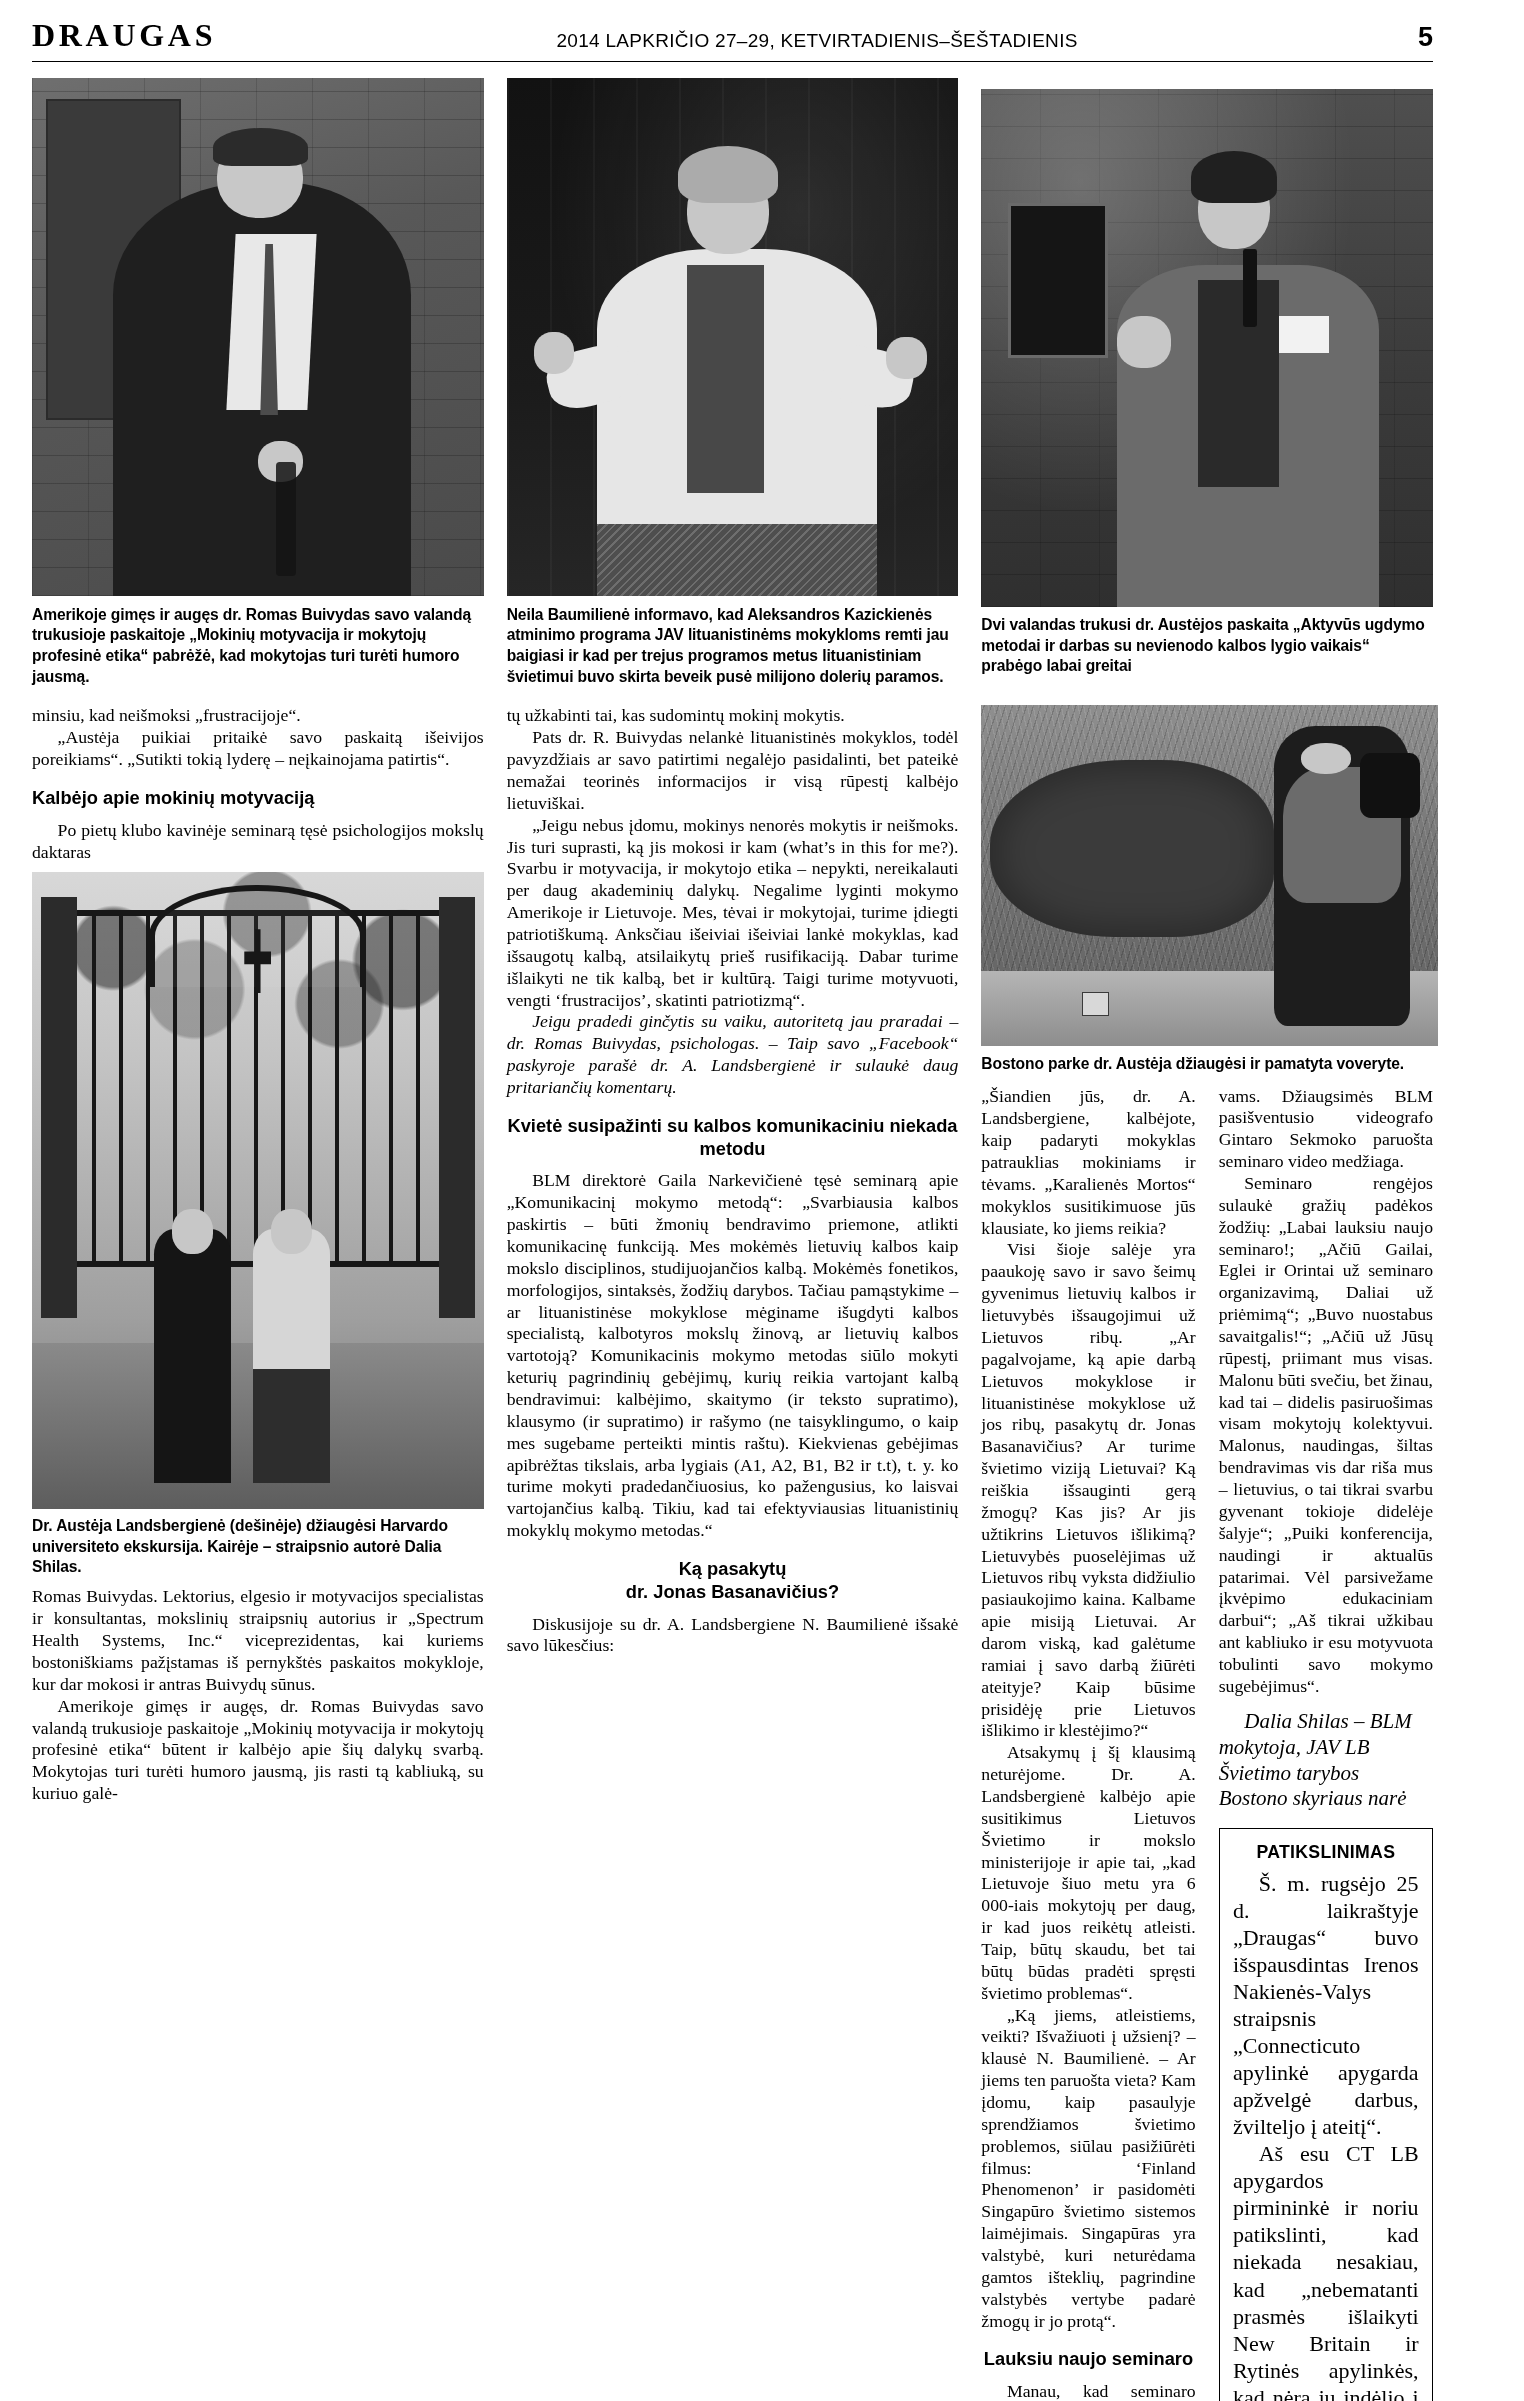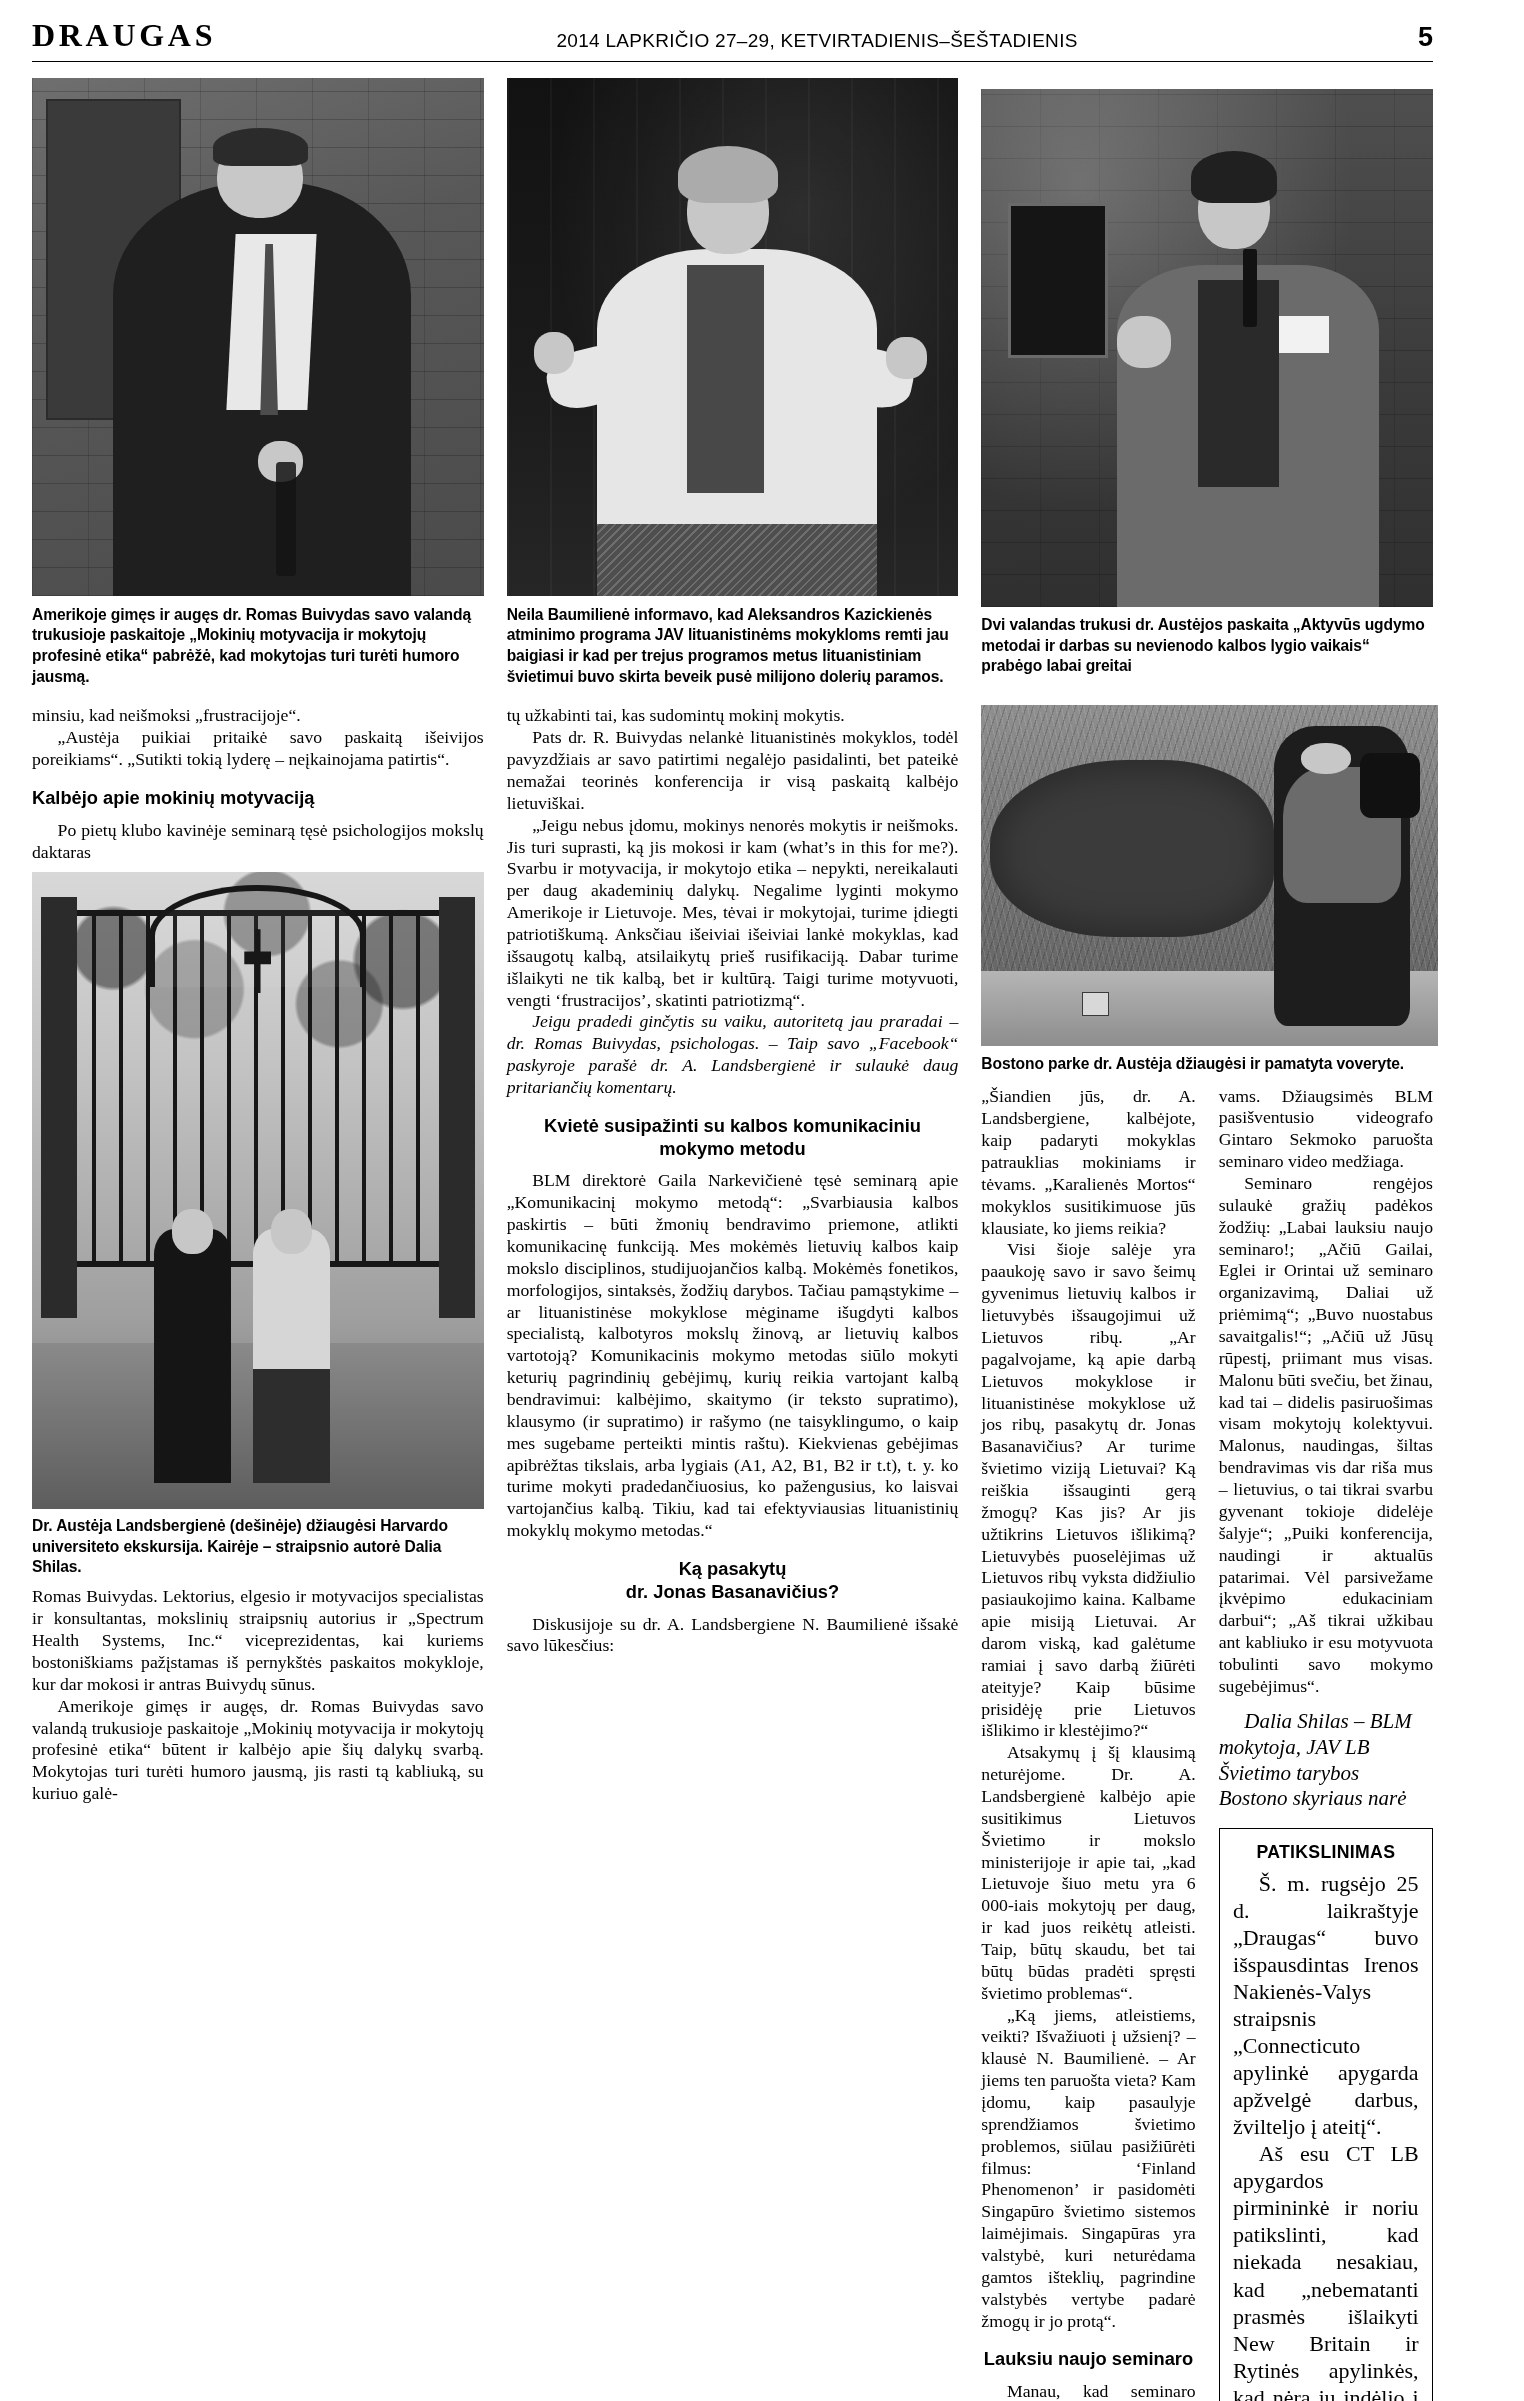--- a/index.html
+++ b/index.html
@@ -448,24 +448,24 @@
         </div>
       </div>
       <div class="cap tight">Dr. Austėja Landsbergienė (dešinėje) džiaugėsi Harvardo universiteto ekskursija. Kairėje – straipsnio autorė Dalia Shilas.</div>
 
       <p class="noind" style="margin-top:8.5px">Romas Buivydas. Lektorius, elgesio ir motyvacijos specialistas ir konsultantas, mokslinių straipsnių autorius ir „Spectrum Health Systems, Inc.“ viceprezidentas, kai kuriems bostoniškiams pažįstamas iš pernykštės paskaitos mokykloje, kur dar mokosi ir antras Buivydų sūnus.</p>
       <p>Amerikoje gimęs ir augęs, dr. Romas Buivydas savo valandą trukusioje paskaitoje „Mokinių motyvacija ir mokytojų profesinė etika“ būtent ir kalbėjo apie šių dalykų svarbą. Mokytojas turi turėti humoro jausmą, jis rasti tą kabliuką, su kuriuo galė-</p>
     </div>
 
     <div class="col">
       <p class="noind">tų užkabinti tai, kas sudomintų mokinį mokytis.</p>
-      <p>Pats dr. R. Buivydas nelankė lituanistinės mokyklos, todėl pavyzdžiais ar savo patirtimi negalėjo pasidalinti, bet pateikė nemažai teorinės konferencija ir visą paskaitą kalbėjo lietuviškai.</p>
+      <p>Pats dr. R. Buivydas nelankė lituanistinės mokyklos, todėl pavyzdžiais ar savo patirtimi negalėjo pasidalinti, bet pateikė nemažai teorinės informacijos ir visą rūpestį kalbėjo lietuviškai.</p>
       <p>„Jeigu nebus įdomu, mokinys nenorės mokytis ir neišmoks. Jis turi suprasti, ką jis mokosi ir kam (what’s in this for me?). Svarbu ir motyvacija, ir mokytojo etika – nepykti, nereikalauti per daug akademinių dalykų. Negalime lyginti mokymo Amerikoje ir Lietuvoje. Mes, tėvai ir mokytojai, turime įdiegti patriotiškumą. Anksčiau išeiviai išeiviai lankė mokyklas, kad išsaugotų kalbą, atsilaikytų prieš rusifikaciją. Dabar turime išlaikyti ne tik kalbą, bet ir kultūrą. Taigi turime motyvuoti, vengti ‘frustracijos’, skatinti patriotizmą“.</p>
       <p class="italic">Jeigu pradedi ginčytis su vaiku, autoritetą jau praradai – dr. Romas Buivydas, psichologas. – Taip savo „Facebook“ paskyroje parašė dr. A. Landsbergienė ir sulaukė daug pritariančių komentarų.</p>
-      <div class="subhead">Kvietė susipažinti su kalbos komunikaciniu mokymo metodu</div>
+      <div class="subhead">Kvietė susipažinti su kalbos komunikaciniu niekada metodu</div>
       <p>BLM direktorė Gaila Narkevičienė tęsė seminarą apie „Komunikacinį mokymo metodą“: „Svarbiausia kalbos paskirtis – būti žmonių bendravimo priemone, atlikti komunikacinę funkciją. Mes mokėmės lietuvių kalbos kaip mokslo disciplinos, studijuojančios kalbą. Mokėmės fonetikos, morfologijos, sintaksės, žodžių darybos. Tačiau pamąstykime – ar lituanistinėse mokyklose mėginame išugdyti kalbos specialistą, kalbotyros mokslų žinovą, ar lietuvių kalbos vartotoją? Komunikacinis mokymo metodas siūlo mokyti keturių pagrindinių gebėjimų, kurių reikia vartojant kalbą bendravimui: kalbėjimo, skaitymo (ir teksto supratimo), klausymo (ir supratimo) ir rašymo (ne taisyklingumo, o kaip mes sugebame perteikti mintis raštu). Kiekvienas gebėjimas apibrėžtas tikslais, arba lygiais (A1, A2, B1, B2 ir t.t), t. y. ko turime mokyti pradedančiuosius, ko pažengusius, ko laisvai vartojančius kalbą. Tikiu, kad tai efektyviausias lituanistinių mokyklų mokymo metodas.“</p>
       <div class="subhead" style="white-space:pre-line">Ką pasakytų
 dr. Jonas Basanavičius?</div>
       <p>Diskusijoje su dr. A. Landsbergiene N. Baumilienė išsakė savo lūkesčius:</p>
     </div>
 
     <div class="col" style="width:33.33%">
       <div style="display:flex; gap:23px;">
         <div style="width:50%">
           <div class="photo wide p5" style="width:213%; margin-bottom:0;">

